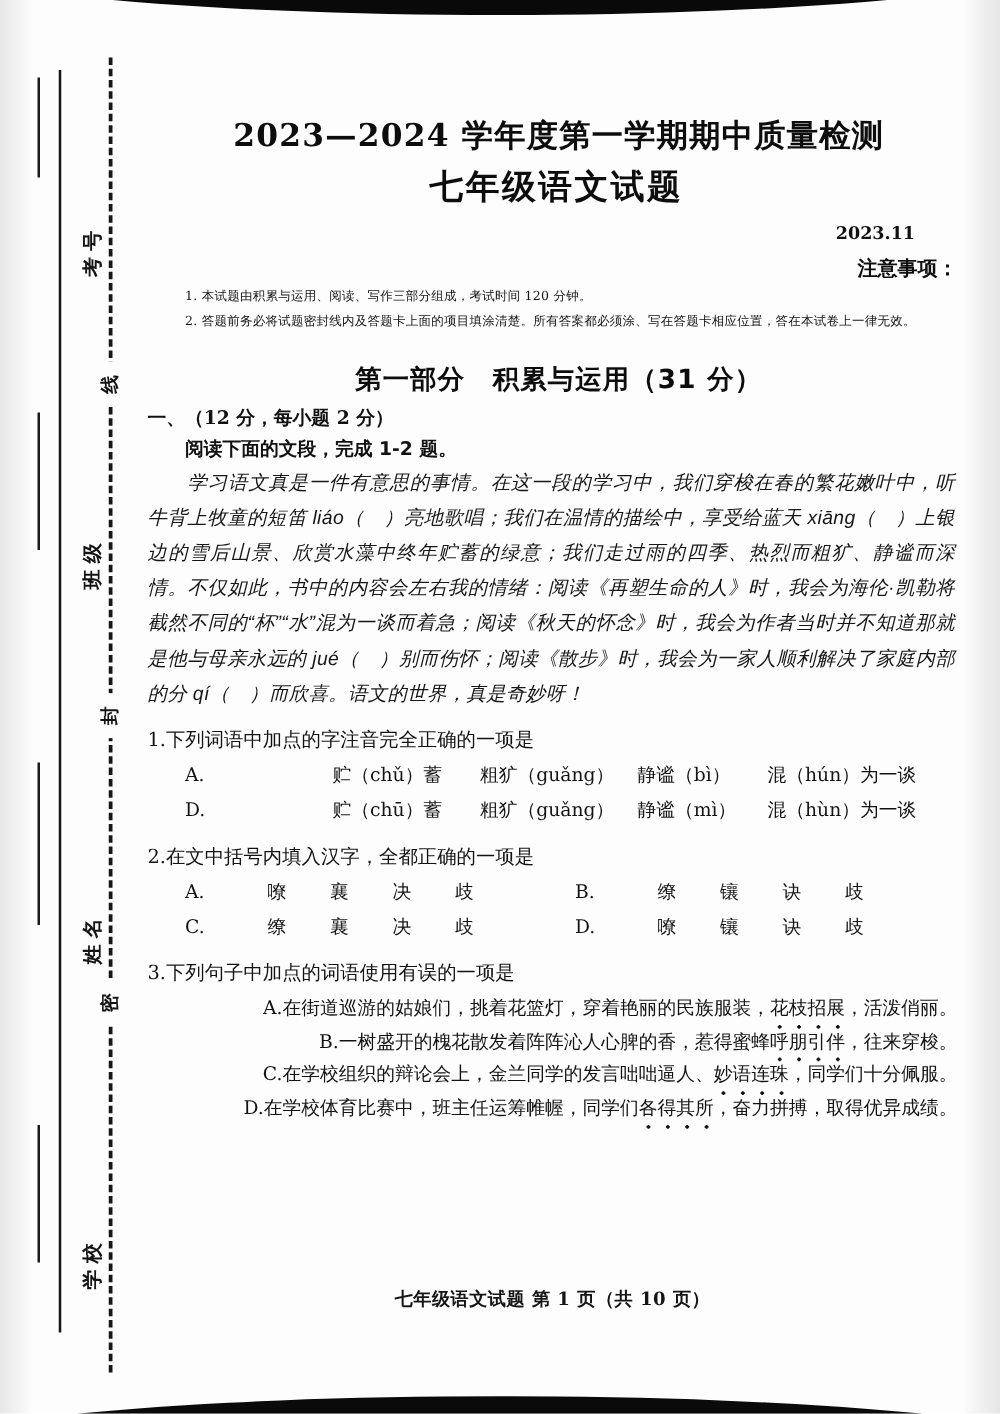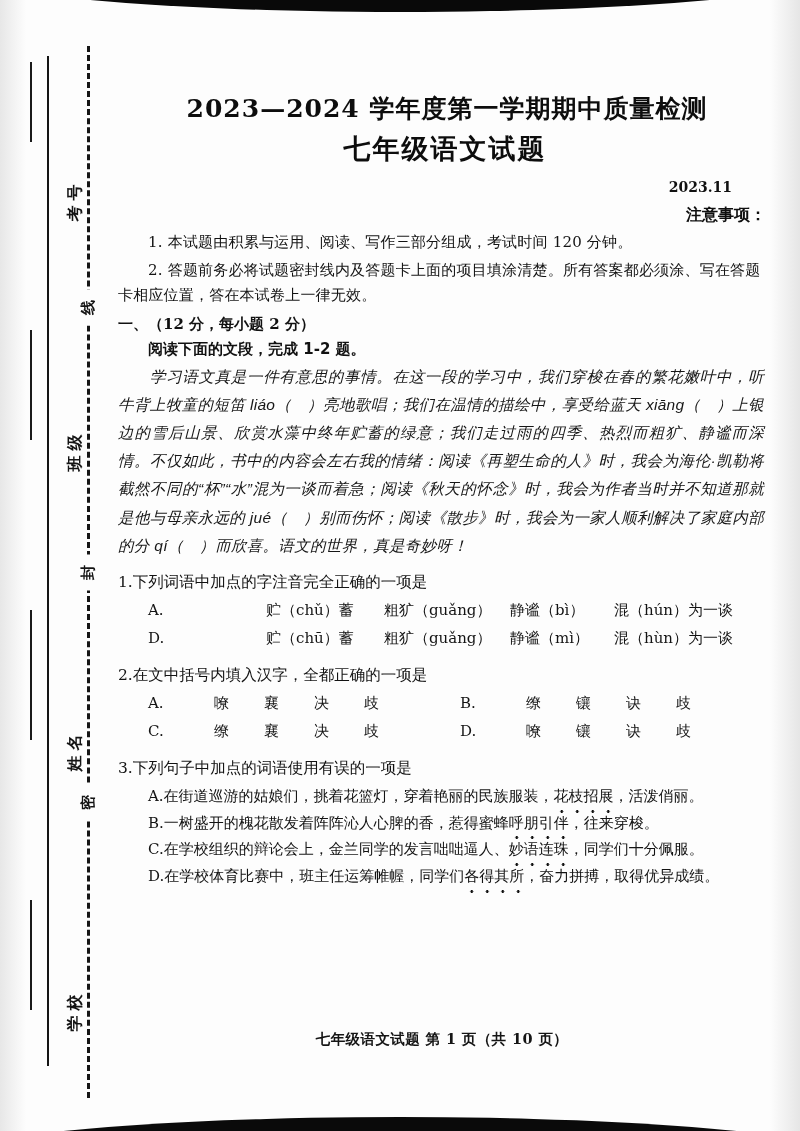--- a/index.html
+++ b/index.html
@@ -140,21 +140,21 @@
   .notice-head {
     font-family: "DejaVu Sans", "Liberation Sans", sans-serif;
     font-weight: bold;
     font-size: 16px;
     margin: 10px 0 4px 0;
     color: #0f0f0f;
     text-align: right;
   }
   .notice-item {
     font-family: "DejaVu Serif", "Liberation Serif", serif;
-    font-size: 15px;
+    font-size: 10px;
     line-height: 1.68;
     text-indent: 30px;
     margin: 3px 0;
     color: #131313;
     letter-spacing: 0.2px;
   }
 
   .part-head {
     text-align: center;
     font-family: "DejaVu Sans", "Liberation Sans", sans-serif;
@@ -215,20 +215,21 @@
   .q2 .opt-cell { width: 50px; }
   .q2 .opt-lead { display: inline-block; width: 66px; }
   .q2 .opt-gap { display: inline-block; width: 46px; }
 
   .opt-long {
     font-family: "DejaVu Serif", "Liberation Serif", serif;
     font-size: 15px;
     line-height: 1.78;
     margin: 0 0 0 30px;
     color: #131313;
+    text-align: right;
   }
 
   
   .dotted-u {
     position: relative;
     display: inline-block;
   }
   .dotted-u::after {
     content: "";
     position: absolute;
@@ -287,20 +288,21 @@
   <div class="sheet">
 
     <div class="title-main">2023—2024 学年度第一学期期中质量检测</div>
     <div class="title-sub">七年级语文试题</div>
     <div class="doc-date">2023.11</div>
 
     <div class="notice-head">注意事项：</div>
     <div class="notice-item">1. 本试题由积累与运用、阅读、写作三部分组成，考试时间 120 分钟。</div>
     <div class="notice-item">2. 答题前务必将试题密封线内及答题卡上面的项目填涂清楚。所有答案都必须涂、写在答题卡相应位置，答在本试卷上一律无效。</div>
 
+    <div class="part-head">第一部分　积累与运用（31 分）</div>
 
     <div class="sec-line">一、（12 分，每小题 2 分）</div>
     <div class="sec-sub">阅读下面的文段，完成 1-2 题。</div>
 
     <div class="passage">学习语文真是一件有意思的事情。在这一段的学习中，我们穿梭在春的繁花嫩叶中，听牛背上牧童的短笛 liáo（　）亮地歌唱；我们在温情的描绘中，享受给蓝天 xiāng（　）上银边的雪后山景、欣赏水藻中终年贮蓄的绿意；我们走过雨的四季、热烈而粗犷、静谧而深情。不仅如此，书中的内容会左右我的情绪：阅读《再塑生命的人》时，我会为海伦·凯勒将截然不同的“杯”“水”混为一谈而着急；阅读《秋天的怀念》时，我会为作者当时并不知道那就是他与母亲永远的 jué（　）别而伤怀；阅读《散步》时，我会为一家人顺利解决了家庭内部的分 qí（　）而欣喜。语文的世界，真是奇妙呀！</div>
 
     <div class="q1">
       <div class="q-stem">
         <span>1.</span><span>下列词语中加点的字注音完全正确的一项是</span>
       </div>

